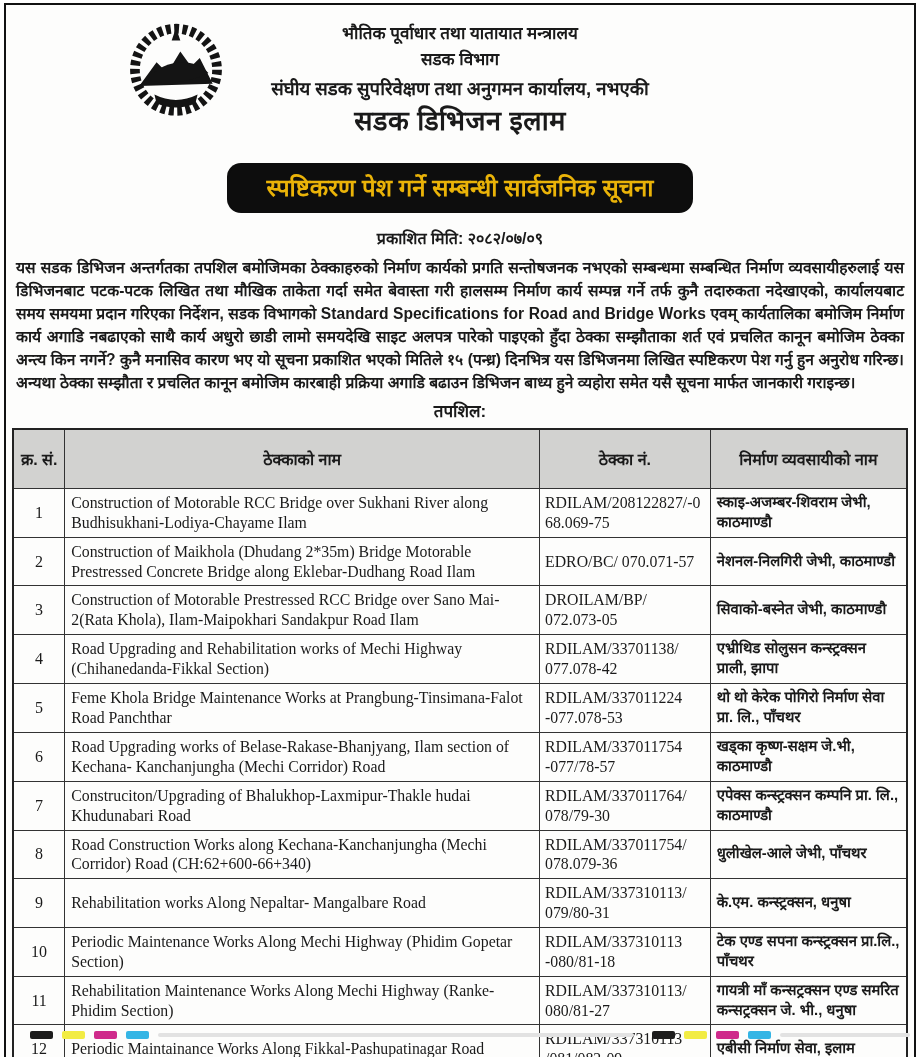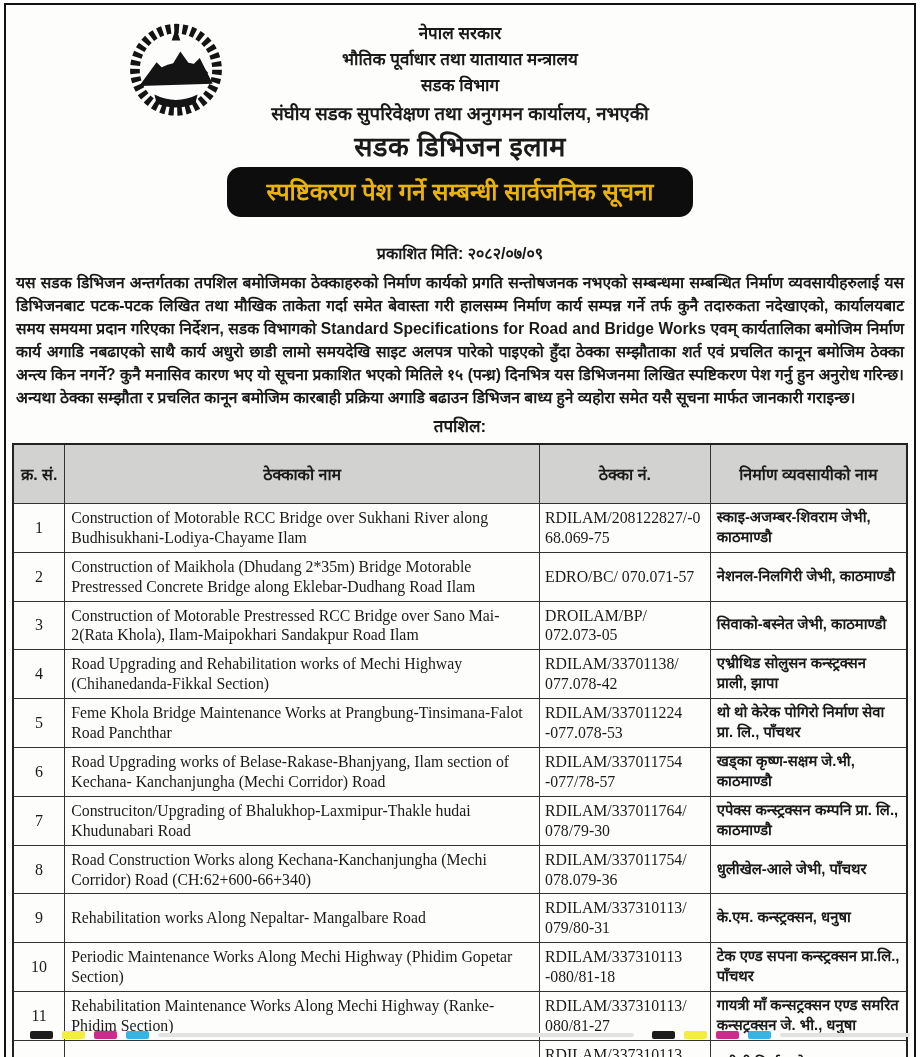--- a/index.html
+++ b/index.html
@@ -38,21 +38,21 @@
   .banner {
     display: inline-block;
     background: #0d0d0d;
     color: #eab308;
     font-weight: bold;
     font-size: 24px;
     padding: 5px 38px 8px 38px;
     border-radius: 12px;
     box-shadow: 0 0 0 2px #0d0d0d;
   }
-  .pub-date { text-align: center; font-weight: bold; font-size: 16px; margin-top: 27px; }
+  .pub-date { text-align: center; font-weight: bold; font-size: 16px; margin-top: 16px; }
 
   
   .body-text {
     margin: 8px 4px 0 4px;
     font-size: 15.6px;
     line-height: 1.47;
     text-align: justify;
     font-weight: 600;
   }
   .details-label { text-align: center; font-weight: bold; font-size: 17px; margin: 4px 0 6px 0; }
@@ -112,21 +112,20 @@
     <div class="header">
       <div class="emblem">
         <svg viewBox="0 0 100 100" aria-hidden="true">
           <circle cx="50" cy="47" r="38" fill="none" stroke="#141414" stroke-width="9" stroke-dasharray="4.5 3.2"></circle>
           <path d="M16 62 L32 40 L42 50 L54 30 L64 44 L72 36 L84 60 Z" fill="#141414"></path>
           <path d="M24 56 C36 38, 66 34, 80 50 C66 58, 38 62, 24 56 Z" fill="#141414"></path>
           <path d="M46 20 L50 8 L54 20 Z" fill="#141414"></path>
           <path d="M30 70 Q50 80 70 70 L68 78 Q50 86 32 78 Z" fill="#141414"></path>
         </svg>
       </div>
-      <div class="hl hl-gov">नेपाल सरकार</div>
       <div class="hl hl-ministry">भौतिक पूर्वाधार तथा यातायात मन्त्रालय</div>
       <div class="hl hl-dept">सडक विभाग</div>
       <div class="hl hl-office">संघीय सडक सुपरिवेक्षण तथा अनुगमन कार्यालय, नभएकी</div>
       <div class="hl hl-division">सडक डिभिजन इलाम</div>
     </div>
 
     <div class="banner-wrap">
       <div class="banner">स्पष्टिकरण पेश गर्ने सम्बन्धी सार्वजनिक सूचना</div>
     </div>
 

